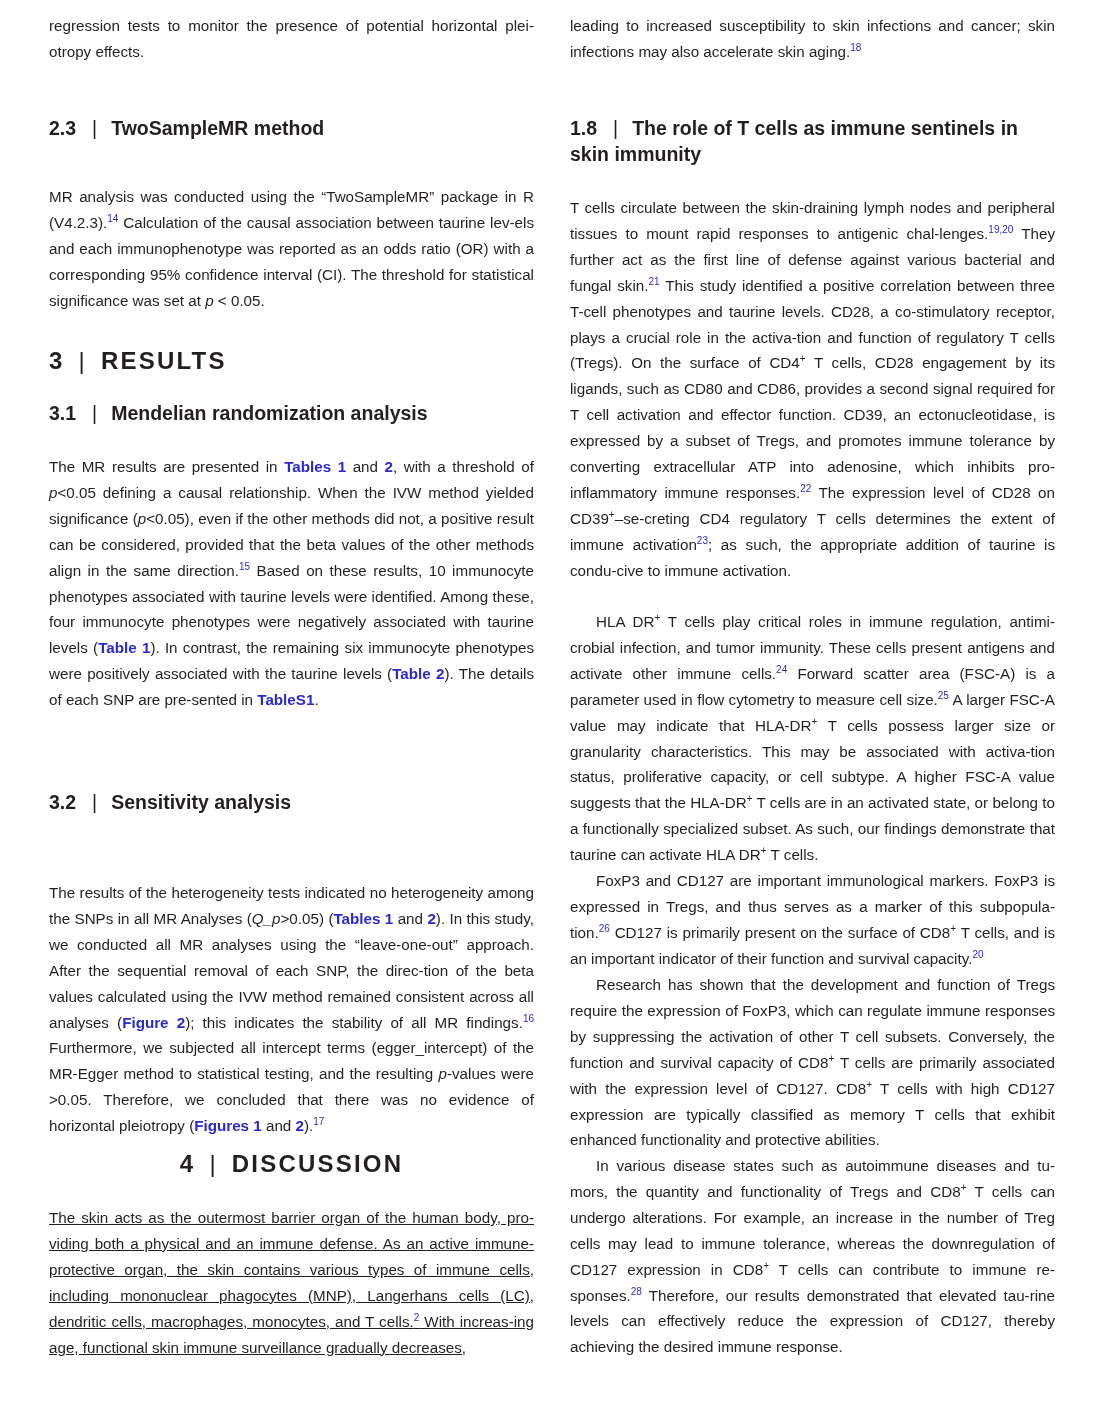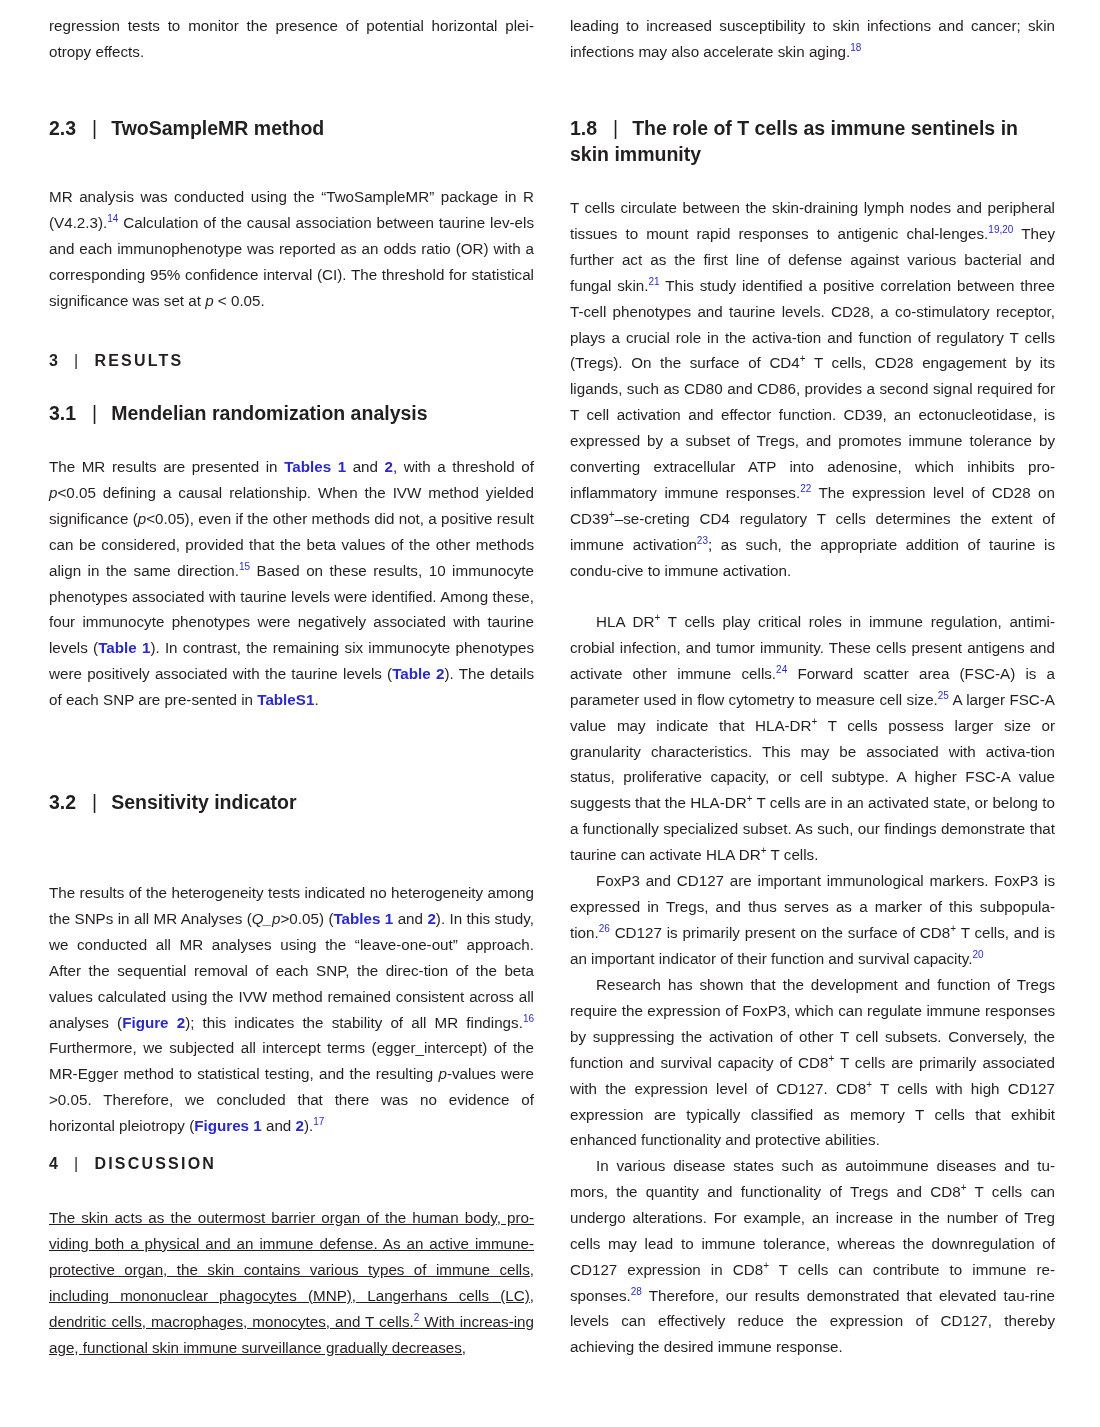--- a/index.html
+++ b/index.html
@@ -4,21 +4,21 @@
 <style>
   html, body { margin:0; padding:0; background:#ffffff; }
   body { width:1100px; height:1427px; position:relative; overflow:hidden;
          font-family:"Liberation Sans", "DejaVu Sans", sans-serif; color:#231f20; }
   .col { position:absolute; top:0; width:485px; }
   .col.left { left:49px; }
   .col.right { left:570px; }
   .p { font-size:15.2px; line-height:25.9px; margin:0; text-align:justify; hyphens:manual; }
   .p.indent { text-indent:26px; }
   .h2 { font-size:19.5px; font-weight:bold; margin:0; line-height:26px; color:#231f20; }
-  .h1 { font-size:16px; font-weight:bold; margin:0; letter-spacing:2.2px; line-height:26px; }
+  .h1 { font-size:24px; font-weight:bold; margin:0; letter-spacing:2.2px; line-height:26px; }
   .num { display:inline-block; }
   .bar { display:inline-block; font-weight:normal; margin:0 14px 0 16px; }
   .h1 .bar { margin:0 14px 0 14px; }
   a.lnk { color:#2a2acc; text-decoration:none;font-weight:bold; }
   sup { font-size:10px; line-height:0; vertical-align:super; }
   sup.ref { color:#2a2acc; }
   sup.blk { color:#231f20; }
   i { font-style:italic; }
   .abs { position:absolute; left:0; right:0; }
 </style>
@@ -45,28 +45,28 @@
 
   <h3 class="h2 abs" style="top:400px;">
     <span class="num">3.1</span><span class="bar">|</span><span>Mendelian randomization analysis</span>
   </h3>
 
   <p class="p abs" style="top:454px;">
     <span>The MR results are presented in </span><a class="lnk">Tables 1</a><span> and </span><a class="lnk">2</a><span>, with a threshold of </span><i>p</i><span>&lt;0.05 defining a causal relationship. When the IVW method yielded significance (</span><i>p</i><span>&lt;0.05), even if the other methods did not, a positive result can be considered, provided that the beta values of the other methods align in the same direction.</span><sup class="ref">15</sup><span> Based on these results, 10 immunocyte phenotypes associated with taurine levels were identified. Among these, four immunocyte phenotypes were negatively associated with taurine levels (</span><a class="lnk">Table 1</a><span>). In contrast, the remaining six immunocyte phenotypes were positively associated with the taurine levels (</span><a class="lnk">Table 2</a><span>). The details of each SNP are pre-sented in </span><a class="lnk">TableS1</a><span>.</span>
   </p>
 
   <h3 class="h2 abs" style="top:789px;">
-    <span class="num">3.2</span><span class="bar">|</span><span>Sensitivity indicator</span>
+    <span class="num">3.2</span><span class="bar">|</span><span>Sensitivity analysis</span>
   </h3>
 
   <p class="p abs" style="top:880px;">
     <span>The results of the heterogeneity tests indicated no heterogeneity among the SNPs in all MR Analyses (</span><i>Q_p</i><span>&gt;0.05) (</span><a class="lnk">Tables 1</a><span> and </span><a class="lnk">2</a><span>). In this study, we conducted all MR analyses using the “leave-one-out” approach. After the sequential removal of each SNP, the direc-tion of the beta values calculated using the IVW method remained consistent across all analyses (</span><a class="lnk">Figure 2</a><span>); this indicates the stability of all MR findings.</span><sup class="ref">16</sup><span> Furthermore, we subjected all intercept terms (egger_intercept) of the MR-Egger method to statistical testing, and the resulting </span><i>p</i><span>-values were &gt;0.05. Therefore, we concluded that there was no evidence of horizontal pleiotropy (</span><a class="lnk">Figures 1</a><span> and </span><a class="lnk">2</a><span>).</span><sup class="ref">17</sup>
   </p>
 
-  <h2 class="h1 abs" style="top:1151px;">
+  <h2 class="h1 abs" style="top:1151px;text-align:center;">
     <span class="num">4</span><span class="bar">|</span><span>DISCUSSION</span>
   </h2>
 
   <p class="p abs" style="top:1205px;text-decoration:underline;">
     <span>The skin acts as the outermost barrier organ of the human body, pro-viding both a physical and an immune defense. As an active immune-protective organ, the skin contains various types of immune cells, including mononuclear phagocytes (MNP), Langerhans cells (LC), dendritic cells, macrophages, monocytes, and T cells.</span><sup class="ref">2</sup><span> With increas-ing age, functional skin immune surveillance gradually decreases,</span>
   </p>
 </div>
 
 <div class="col right">
 

